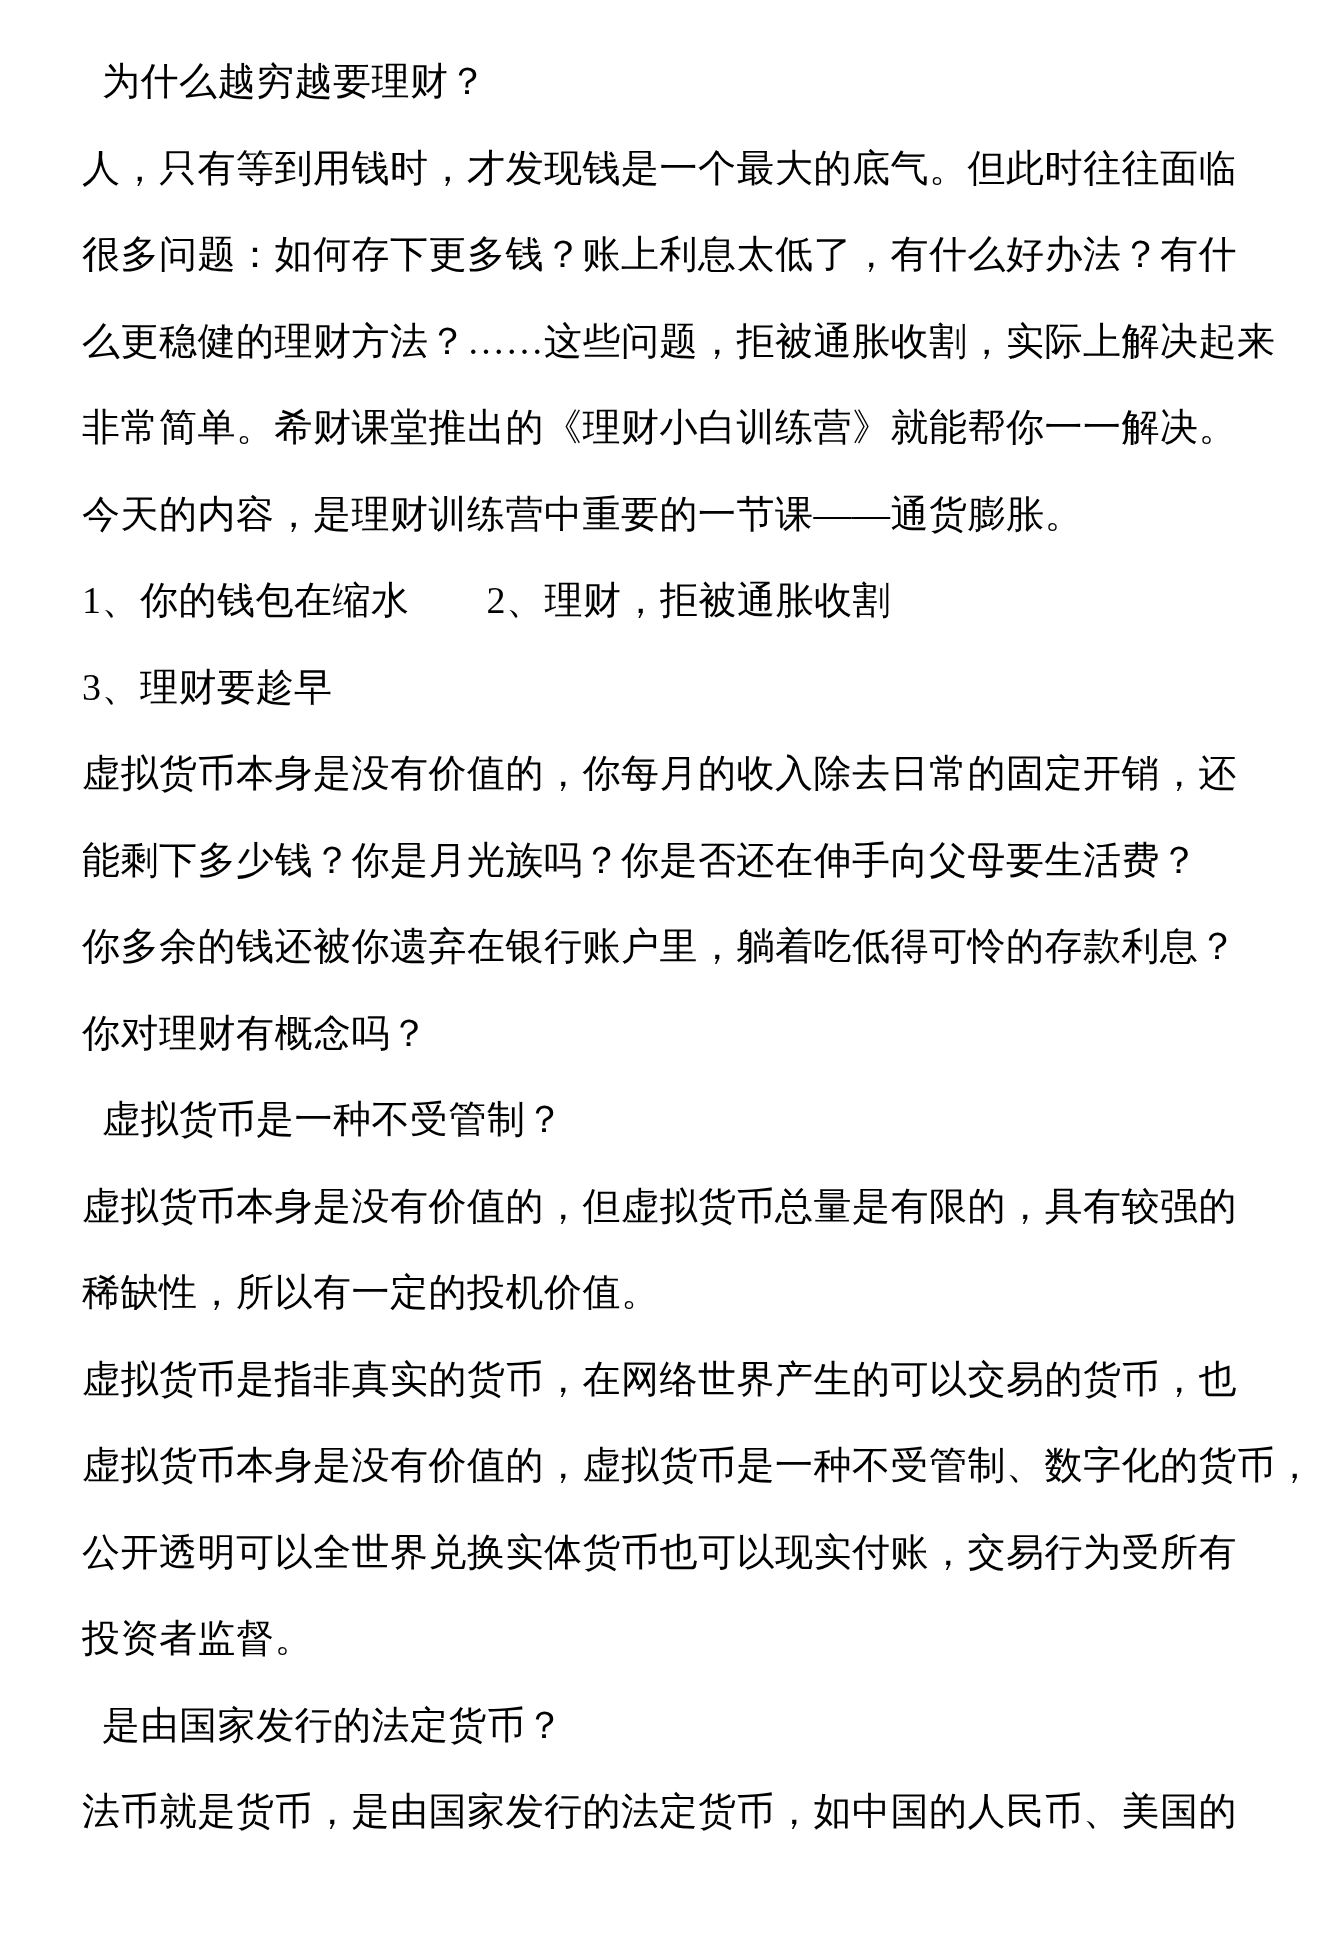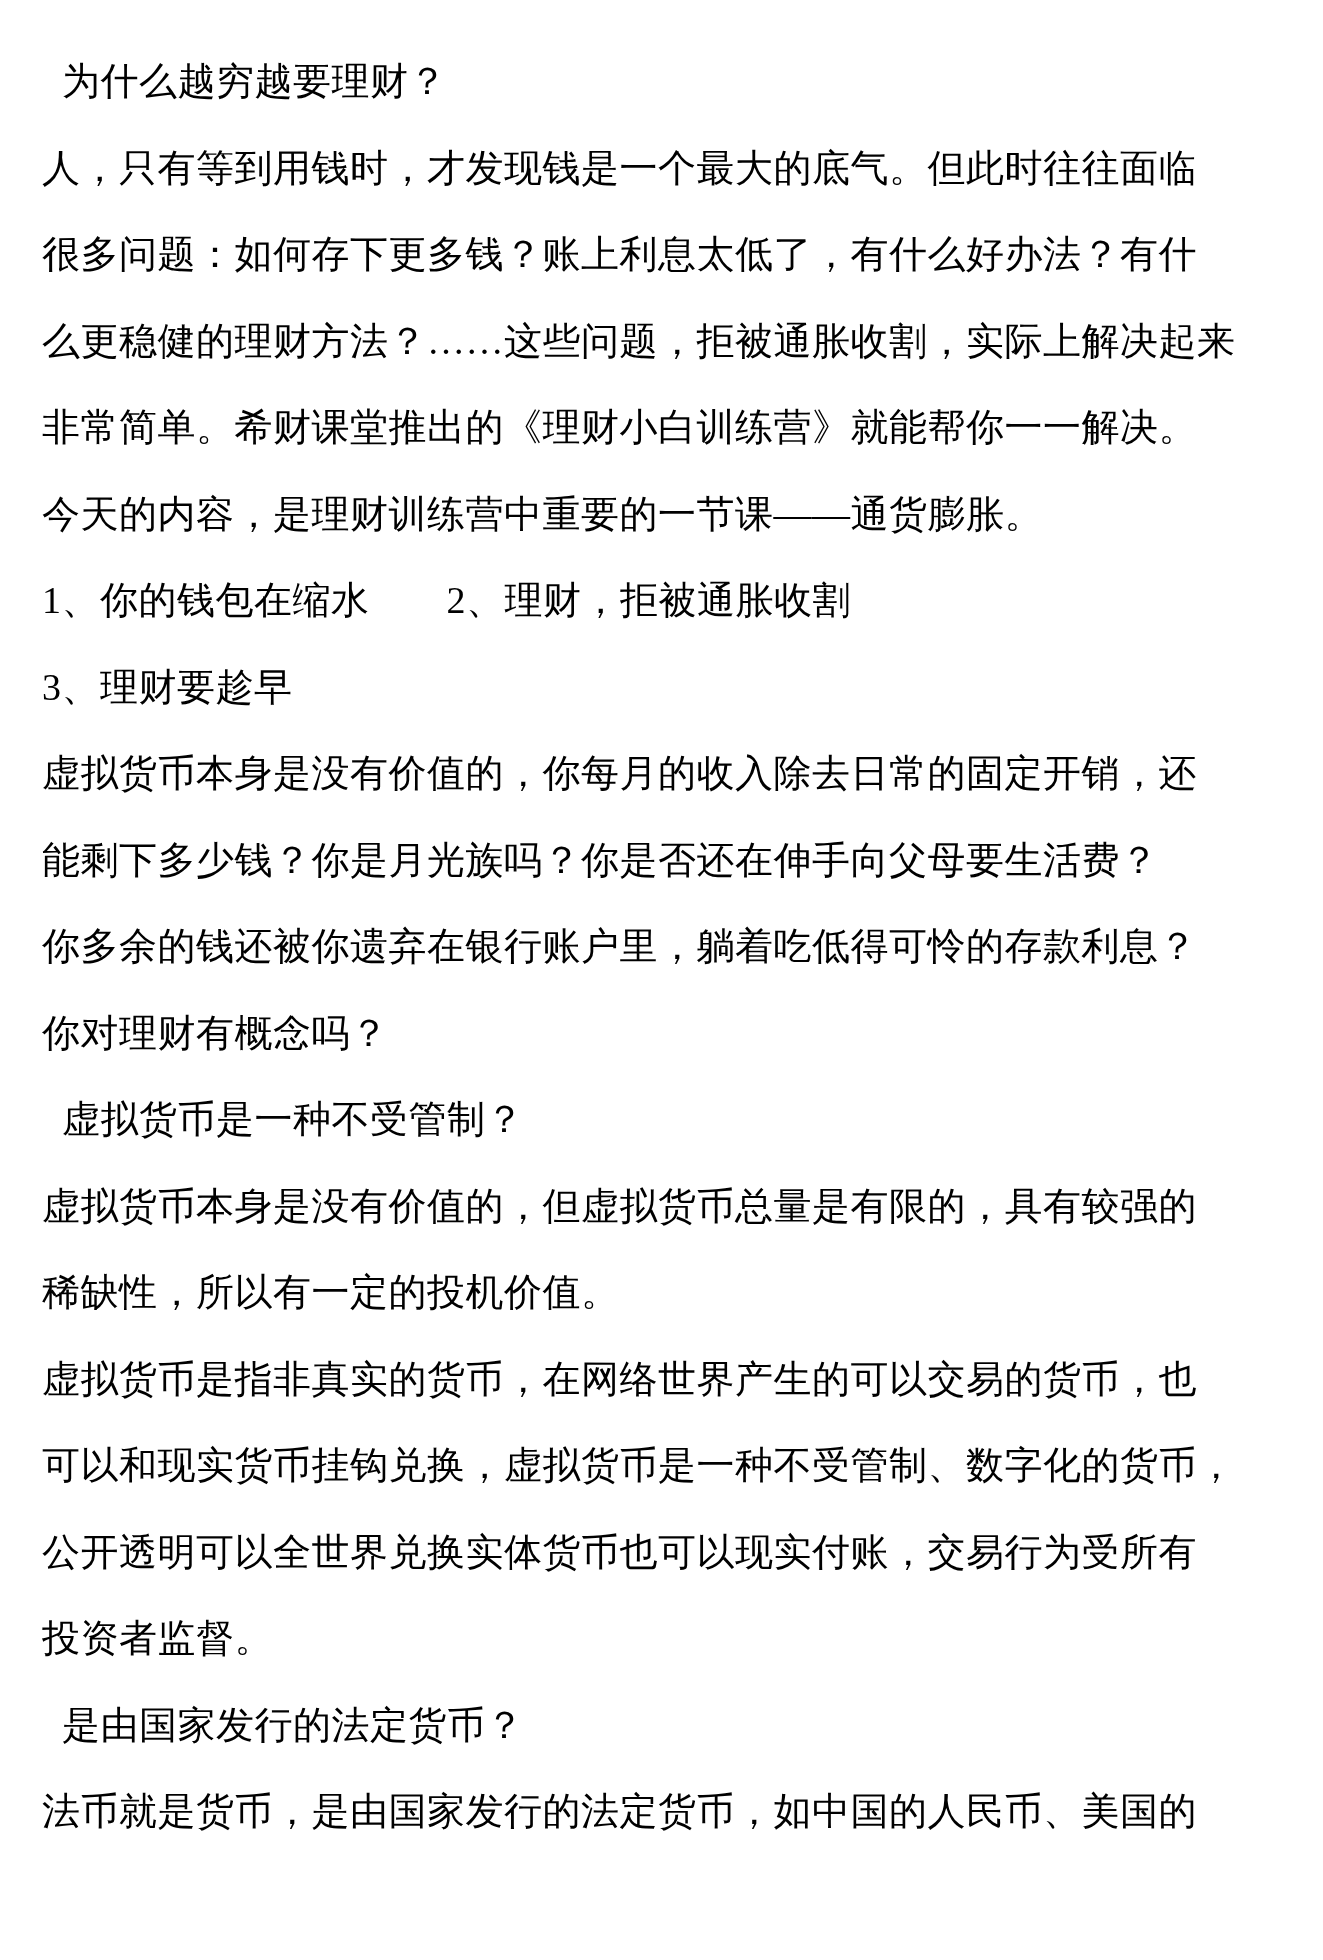--- a/index.html
+++ b/index.html
@@ -14,21 +14,21 @@
   .page {
     position: relative;
     width: 1323px;
     height: 1960px;
     background: #ffffff;
     overflow: hidden;
     font-family: "Liberation Serif", "DejaVu Serif", serif;
     color: #000000;
   }
   .doc-body {
-    padding: 38px 80px 0 42px;
+    padding: 38px 80px 0 82px;
   }
   .text-line {
     font-size: 38px;
     line-height: 86.5px;
     height: 86.5px;
     letter-spacing: 0.5px;
     white-space: nowrap;
     color: #000000;
   }
   .text-line.heading {
@@ -49,19 +49,19 @@
       <div class="text-line">1、你的钱包在缩水　　2、理财，拒被通胀收割</div>
       <div class="text-line">3、理财要趁早</div>
       <div class="text-line">虚拟货币本身是没有价值的，你每月的收入除去日常的固定开销，还</div>
       <div class="text-line">能剩下多少钱？你是月光族吗？你是否还在伸手向父母要生活费？</div>
       <div class="text-line">你多余的钱还被你遗弃在银行账户里，躺着吃低得可怜的存款利息？</div>
       <div class="text-line">你对理财有概念吗？</div>
       <div class="text-line heading">虚拟货币是一种不受管制？</div>
       <div class="text-line">虚拟货币本身是没有价值的，但虚拟货币总量是有限的，具有较强的</div>
       <div class="text-line">稀缺性，所以有一定的投机价值。</div>
       <div class="text-line">虚拟货币是指非真实的货币，在网络世界产生的可以交易的货币，也</div>
-      <div class="text-line">可以和现实货币挂钩兑换，虚拟货币是一种不受管制、数字化的货币，</div>
+      <div class="text-line">虚拟货币本身是没有价值的，虚拟货币是一种不受管制、数字化的货币，</div>
       <div class="text-line">公开透明可以全世界兑换实体货币也可以现实付账，交易行为受所有</div>
       <div class="text-line">投资者监督。</div>
       <div class="text-line heading">是由国家发行的法定货币？</div>
       <div class="text-line">法币就是货币，是由国家发行的法定货币，如中国的人民币、美国的</div>
     </div>
 </div>
 
 </body></html>

